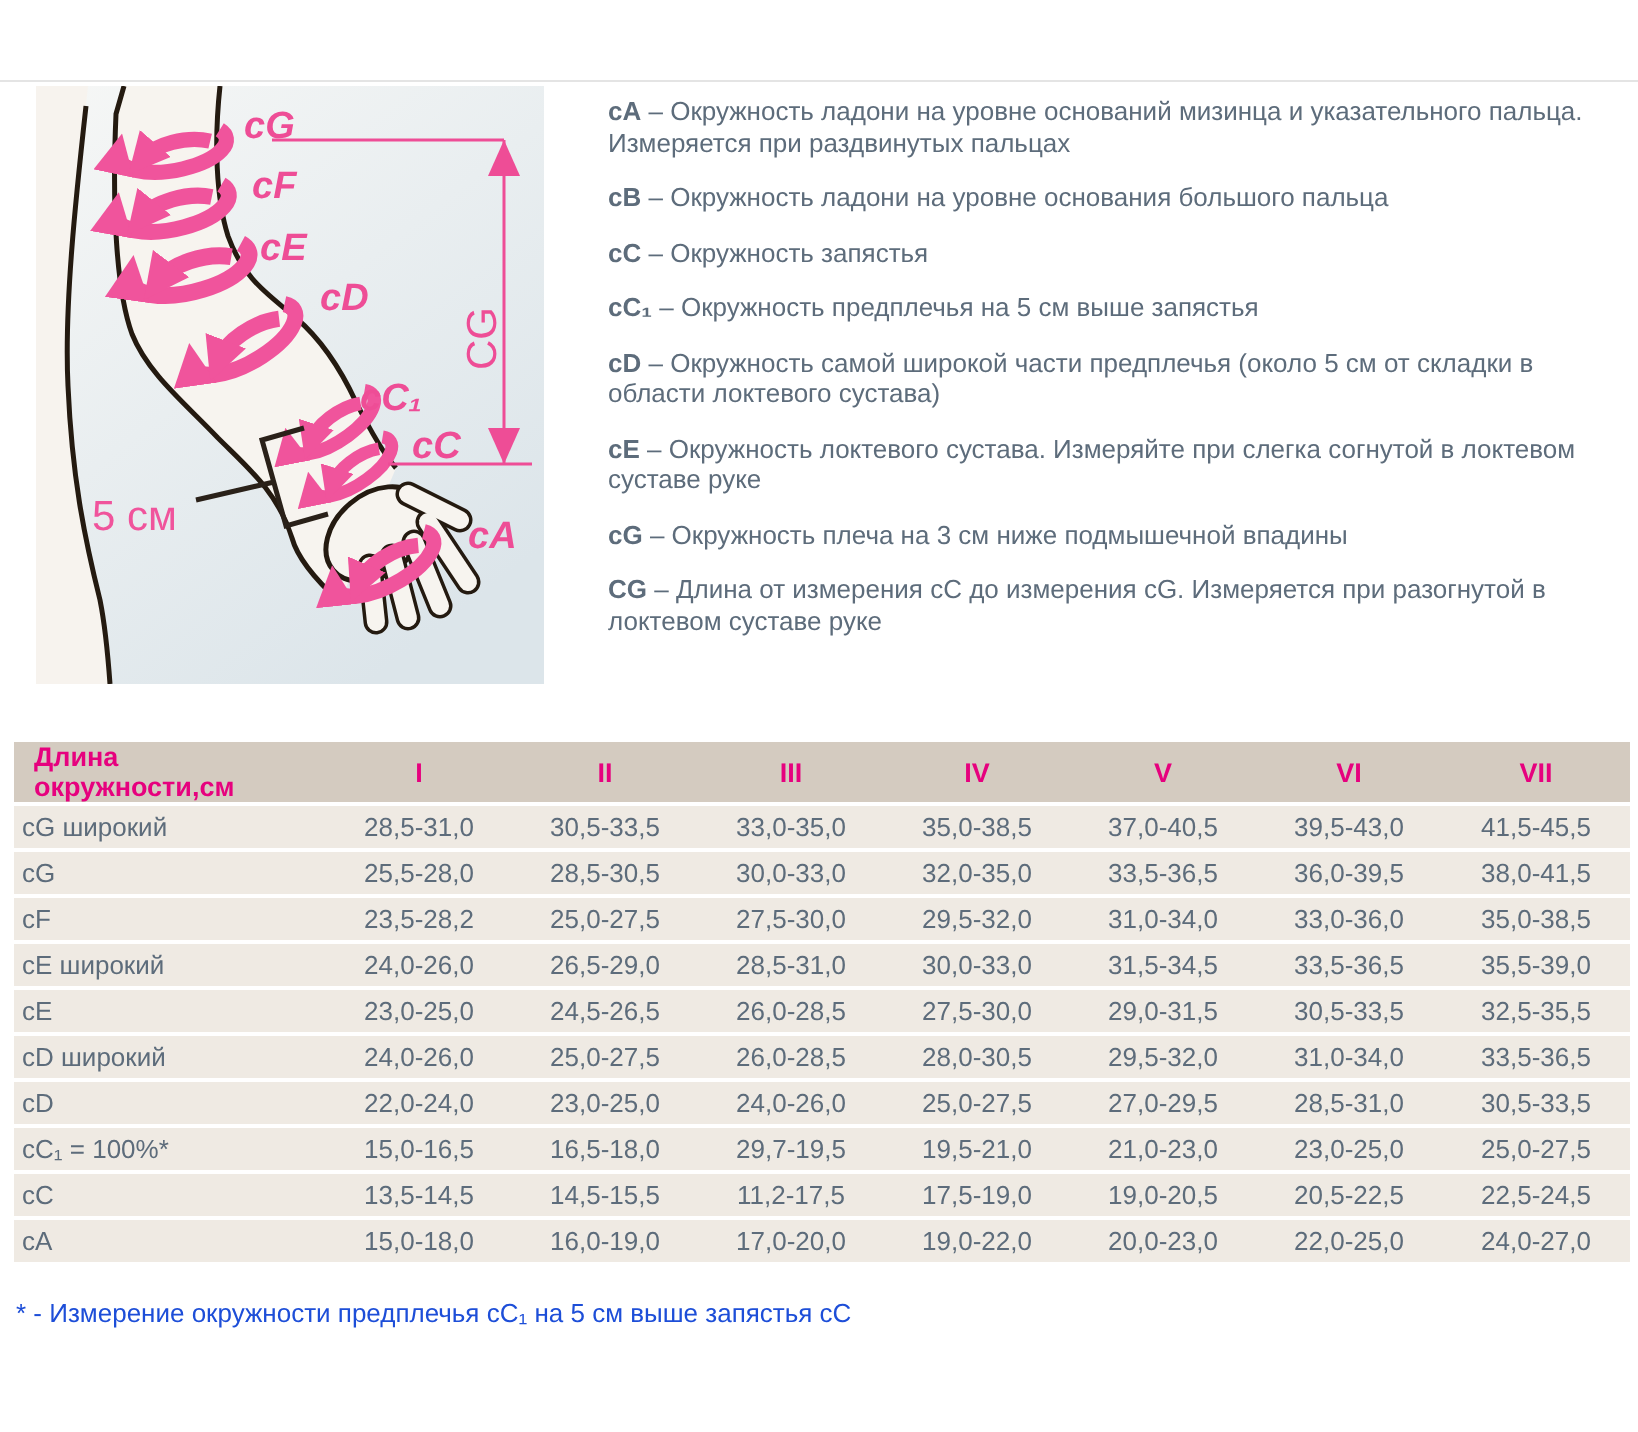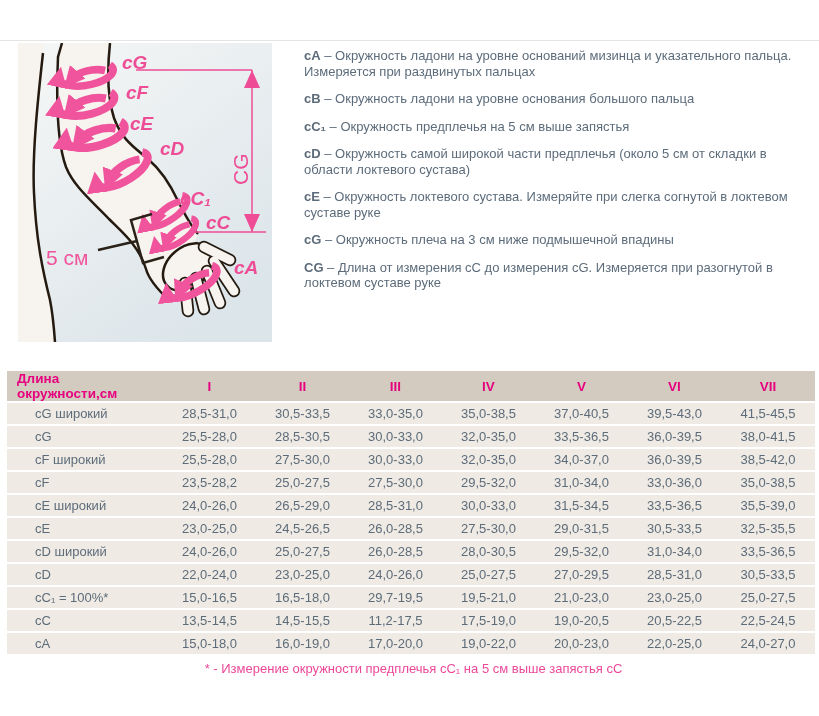--- a/index.html
+++ b/index.html
@@ -8,22 +8,22 @@
   .top-divider{margin-top:40px;border-top:1px solid #e4e4e4;height:0;}
   .top-section{display:flex;margin-top:2px;padding-left:18px;}
   .diagram-box{width:254px;height:299px;flex:none;}
   .descriptions{flex:1;padding:5px 26px 0 32px;color:#5d6c7b;font-size:13px;}
   .descriptions p{margin:0 0 12px 0;line-height:15.5px;}
   .descriptions b{font-weight:bold;}
   table.size-table{margin:27px 0 0 7px;width:808px;border-collapse:separate;border-spacing:0 2px;table-layout:fixed;}
   table.size-table th{background:#d4cbc0;color:#e6017e;font-weight:bold;font-size:13.5px;height:26px;text-align:center;padding:0;}
   table.size-table th.label{text-align:left;padding-left:10px;}
   table.size-table td{background:#efeae3;color:#5d6c7b;font-size:13px;height:21px;text-align:center;padding:0;}
-  table.size-table td.label{text-align:left;padding-left:28px;}
-  .footnotes{margin:5px 0 0 8px;color:#ec4899;font-size:13px;text-align:center;}
+  table.size-table td.label{text-align:left;padding-left:4px;}
+  .footnotes{margin:16px 0 0 8px;color:#1d4ed8;font-size:13px;}
   .footnotes p{margin:0 0 15px 0;line-height:15px;}
   .dlabel{font-style:italic;font-weight:bold;font-family:"Liberation Sans",sans-serif;}
 </style>
 </head>
 <body>
 
 <div class="page">
 
   <div class="top-divider"></div>
 
@@ -113,20 +113,21 @@
         <text class="dlabel" x="142" y="112" font-size="19" fill="#ee4d96">cD</text>
         <text class="dlabel" x="162" y="162" font-size="19" fill="#ee4d96">cC₁</text>
         <text class="dlabel" x="188" y="186" font-size="19" fill="#ee4d96">cC</text>
         <text class="dlabel" x="216" y="231" font-size="19" fill="#ee4d96">cA</text>
       </svg>
     </div>
 
     <div class="descriptions">
         <p><b>cA</b> – Окружность ладони на уровне оснований мизинца и указательного пальца. Измеряется при раздвинутых пальцах</p>
         <p><b>cB</b> – Окружность ладони на уровне основания большого пальца</p>
+        <p><b>cC</b> – Окружность запястья</p>
         <p><b>cC₁</b> – Окружность предплечья на 5 см выше запястья</p>
         <p><b>cD</b> – Окружность самой широкой части предплечья (около 5 см от складки в области локтевого сустава)</p>
         <p><b>cE</b> – Окружность локтевого сустава. Измеряйте при слегка согнутой в локтевом суставе руке</p>
         <p><b>cG</b> – Окружность плеча на 3 см ниже подмышечной впадины</p>
         <p><b>CG</b> – Длина от измерения cC до измерения cG. Измеряется при разогнутой в локтевом суставе руке</p>
       </div>
   </div>
 
   <table class="size-table">
     <colgroup>
@@ -166,30 +167,20 @@
           <td class="label">cG</td>
           <td>25,5-28,0</td>
           <td>28,5-30,5</td>
           <td>30,0-33,0</td>
           <td>32,0-35,0</td>
           <td>33,5-36,5</td>
           <td>36,0-39,5</td>
           <td>38,0-41,5</td>
         </tr>
         <tr>
-          <td class="label">cF широкий</td>
-          <td>25,5-28,0</td>
-          <td>27,5-30,0</td>
-          <td>30,0-33,0</td>
-          <td>32,0-35,0</td>
-          <td>34,0-37,0</td>
-          <td>36,0-39,5</td>
-          <td>38,5-42,0</td>
-        </tr>
-        <tr>
           <td class="label">cF</td>
           <td>23,5-28,2</td>
           <td>25,0-27,5</td>
           <td>27,5-30,0</td>
           <td>29,5-32,0</td>
           <td>31,0-34,0</td>
           <td>33,0-36,0</td>
           <td>35,0-38,5</td>
         </tr>
         <tr>

